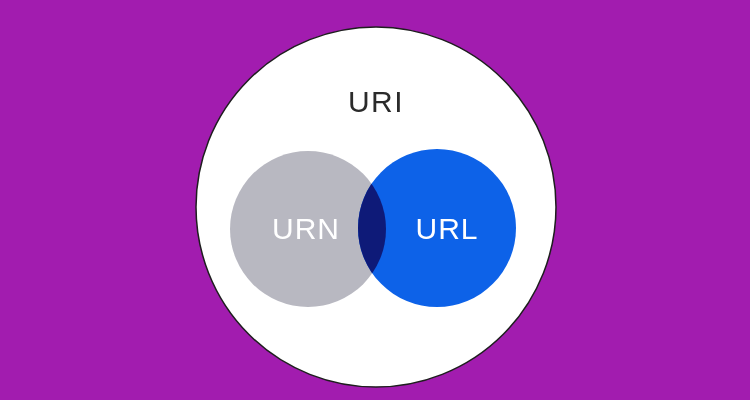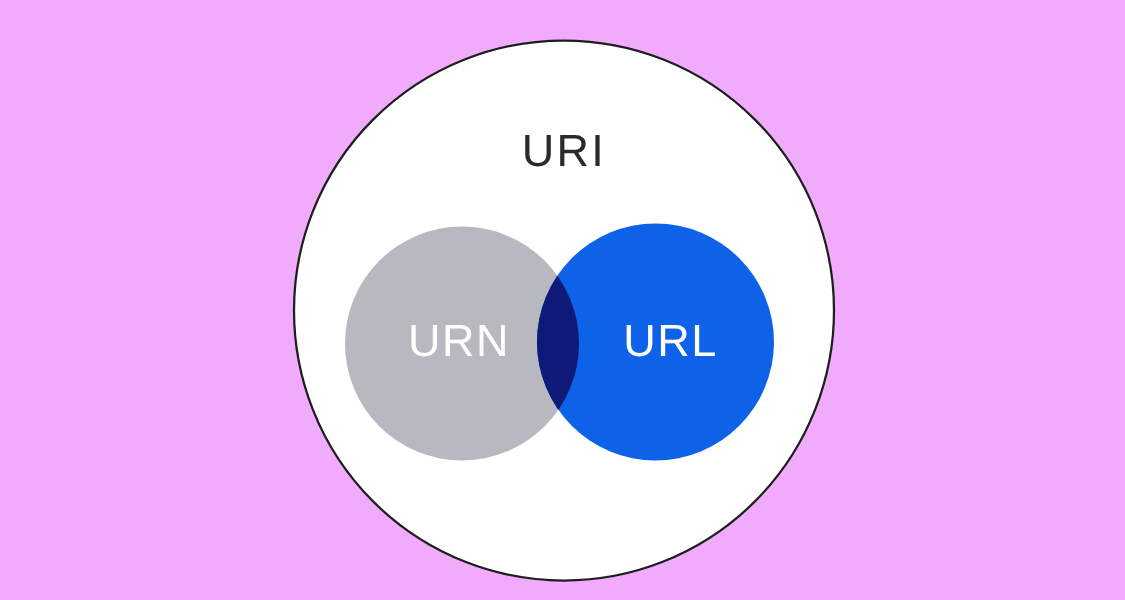--- a/index.html
+++ b/index.html
@@ -5,21 +5,21 @@
   html, body {
     margin: 0;
     padding: 0;
     background: #ffffff;
     font-family: "Liberation Sans", sans-serif;
   }
   .canvas {
     position: relative;
     width: 750px;
     height: 400px;
-    background: #f0abfc;
+    background: #a21caf;
     overflow: hidden;
   }
   svg { display: block; }
   .venn-title-label {
     font-family: "Liberation Sans", sans-serif;
     font-weight: 300;
     font-size: 30px;
     letter-spacing: 1.5px;
   }
   .venn-set-label {

